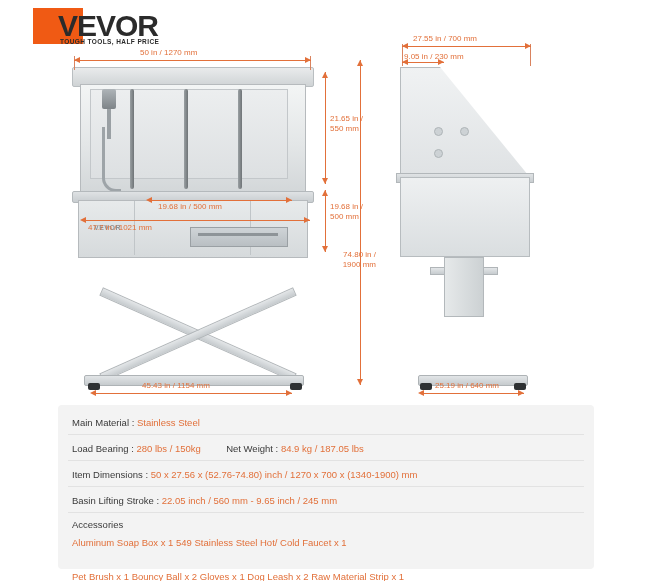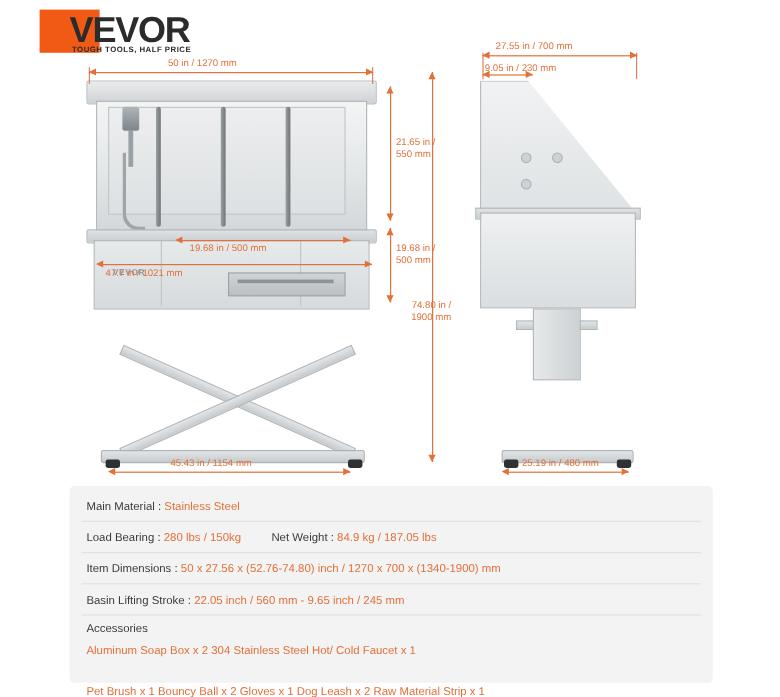--- a/index.html
+++ b/index.html
@@ -236,21 +236,21 @@
     <div class="lbl lbl-c" style="left:413px;top:-16px;">27.55 in / 700 mm</div>
 
     <div class="dim-line dim-h" style="left:402px;top:12px;width:42px;"></div>
     <div class="arrow-l" style="left:402px;top:9px;"></div>
     <div class="arrow-r" style="left:438px;top:9px;"></div>
     <div class="lbl" style="left:404px;top:2px;">9.05 in / 230 mm</div>
 
     <div class="dim-line dim-h" style="left:420px;top:343px;width:104px;"></div>
     <div class="arrow-l" style="left:418px;top:340px;"></div>
     <div class="arrow-r" style="left:518px;top:340px;"></div>
-    <div class="lbl lbl-c" style="left:435px;top:331px;">25.19 in / 480 mm</div>
+    <div class="lbl lbl-c" style="left:435px;top:331px;">25.19 in / 640 mm</div>
 
   </div>
 
   <div class="spec">
 
     <div class="spec-row" style="top:12px;">
       <span>Main Material :</span>
       <span class="hl">Stainless Steel</span>
     </div>
     <div class="spec-div" style="top:29px;"></div>
@@ -271,17 +271,17 @@
     <div class="spec-div" style="top:81px;"></div>
 
     <div class="spec-row" style="top:90px;">
       <span>Basin Lifting Stroke :</span>
       <span class="hl">22.05 inch / 560 mm - 9.65 inch / 245 mm</span>
     </div>
     <div class="spec-div" style="top:107px;"></div>
 
     <div class="acc-title" style="top:114px;">Accessories</div>
 
-    <div class="acc-line" style="top:132px;">Aluminum Soap Box x 2      304 Stainless Steel Hot/ Cold Faucet x 1</div>
+    <div class="acc-line" style="top:132px;">Aluminum Soap Box x 1      549 Stainless Steel Hot/ Cold Faucet x 1</div>
     <div class="acc-line" style="top:166px;">Pet Brush x 1      Bouncy Ball x 2      Gloves x 1          Dog Leash x 2      Raw Material Strip x 1</div>
   </div>
 
 </div>
 
 </body></html>

